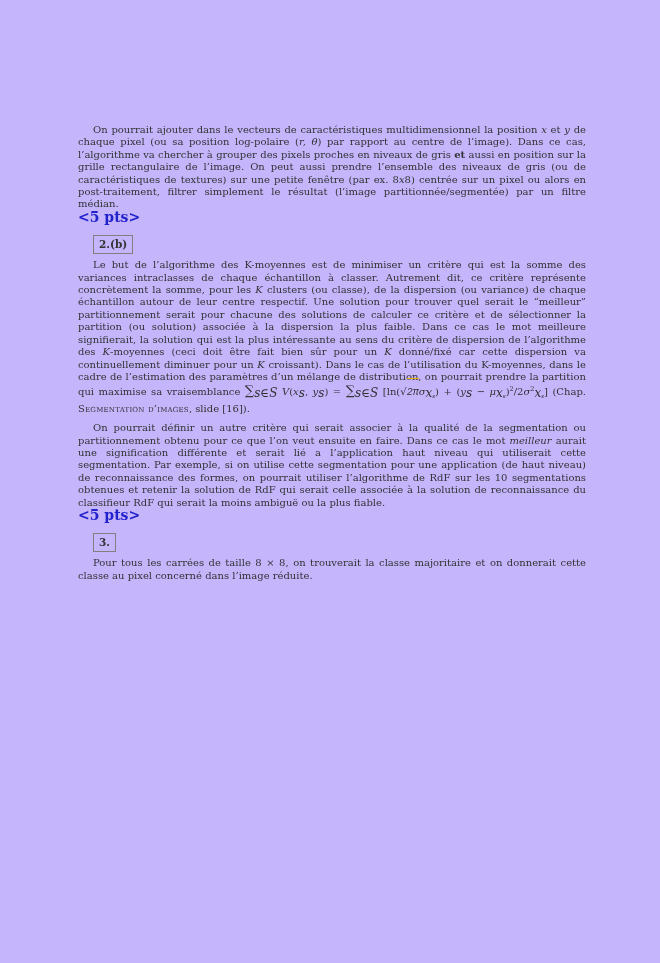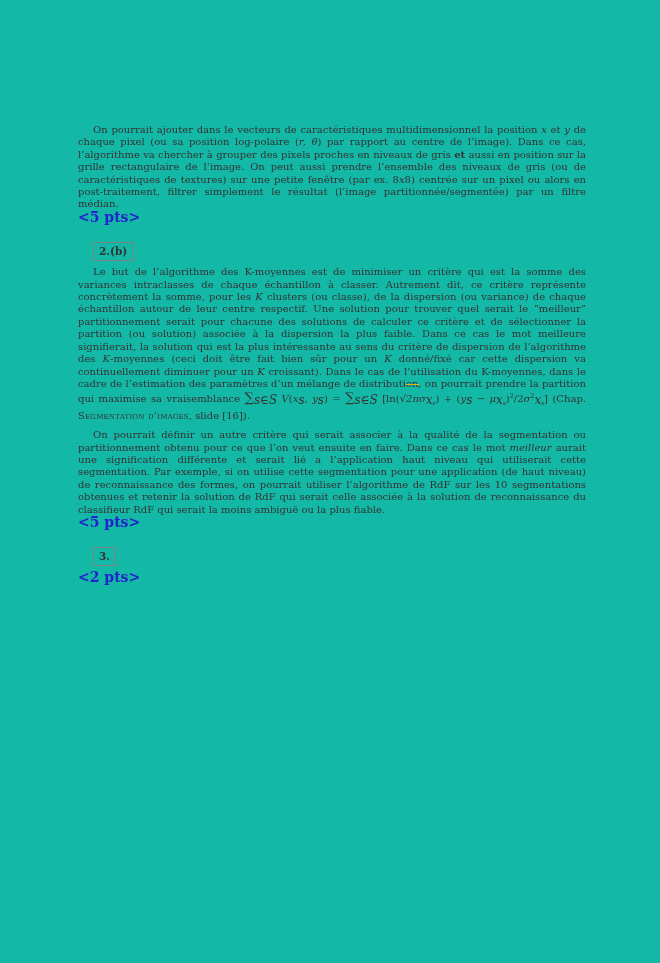--- a/index.html
+++ b/index.html
@@ -5,21 +5,21 @@
   html, body { margin: 0; padding: 0; }
   body {
     width: 660px; height: 963px;
     background: #ffffff;
     font-family: "DejaVu Serif", "Liberation Serif", serif;
     overflow: hidden;
   }
   .page {
     position: relative;
     width: 660px; height: 963px;
-    background: #14b8a6;
+    background: #c4b5fd;
   }
   .content {
     position: absolute;
     left: 78px; top: 124px;
     width: 508px;
     color: #333333;
     font-size: 10px;
     line-height: 12.4px;
     text-align: justify;
   }
@@ -30,39 +30,39 @@
   p.para + p.para { margin-top: 7px; }
   .pts {
     color: #2222cc;
     font-weight: bold;
     font-size: 14px;
     line-height: 12.4px;
     text-align: left;
   }
   .qbox {
     display: inline-block;
-    margin: 19px 0 5px 15px;
+    margin: 12px 0 5px 15px;
     padding: 2px 5px 3px;
     border: 1px solid #808080;
     font-weight: bold;
     font-size: 10.5px;
     color: #333333;
     line-height: 12px;
     text-align: right;
   }
   .qbox-row { line-height: 0; }
   
   .run-i { font-style: italic; }
   .run-b { font-weight: bold; }
   .run-sc { font-variant: small-caps; letter-spacing: 0.2px; }
   .run-sub { font-size: 12px; vertical-align: -2px; letter-spacing: 0; }
   .run-sup { font-size: 6.5px; vertical-align: 4px; }
   .run-subsub { font-size: 5.5px; vertical-align: -3px; }
   .run-sum { font-size: 13px; line-height: 0; }
-  .run-sqrt { border-top: 1px solid #eab308; padding-top: 8px; }
+  .run-sqrt { border-top: 1px solid #eab308; padding-top: 8px; font-family: Liberation Mono, monospace; }
 </style>
 </head>
 <body>
 
 <div class="page">
   <div class="content">
 
     <p class="para"><span>On pourrait ajouter dans le vecteurs de caractéristiques multidimensionnel la position </span><span class="run-i">x</span><span> et </span><span class="run-i">y</span><span> de chaque pixel (ou sa position log-polaire (</span><span class="run-i">r, θ</span><span>) par rapport au centre de l’image). Dans ce cas, l’algorithme va chercher à grouper des pixels proches en niveaux de gris </span><span class="run-b">et</span><span> aussi en position sur la grille rectangulaire de l’image. On peut aussi prendre l’ensemble des niveaux de gris (ou de caractéristiques de textures) sur une petite fenêtre (par ex. 8</span><span class="run-i">x</span><span>8) centrée sur un pixel ou alors en post-traitement, filtrer simplement le résultat (l’image partitionnée/segmentée) par un filtre médian.</span></p>
     <div class="pts">&lt;5 pts&gt;</div>
 
@@ -71,16 +71,16 @@
     </div>
 
     <p class="para"><span>Le but de l’algorithme des K-moyennes est de minimiser un critère qui est la somme des variances intraclasses de chaque échantillon à classer. Autrement dit, ce critère représente concrètement la somme, pour les </span><span class="run-i">K</span><span> clusters (ou classe), de la dispersion (ou variance) de chaque échantillon autour de leur centre respectif. Une solution pour trouver quel serait le “meilleur” partitionnement serait pour chacune des solutions de calculer ce critère et de sélectionner la partition (ou solution) associée à la dispersion la plus faible. Dans ce cas le mot meilleure signifierait, la solution qui est la plus intéressante au sens du critère de dispersion de l’algorithme des </span><span class="run-i">K</span><span>-moyennes (ceci doit être fait bien sûr pour un </span><span class="run-i">K</span><span> donné/fixé car cette dispersion va continuellement diminuer pour un </span><span class="run-i">K</span><span> croissant). Dans le cas de l’utilisation du K-moyennes, dans le cadre de l’estimation des paramètres d’un mélange de distribution, on pourrait prendre la partition qui maximise sa vraisemblance </span><span class="run-sum">∑</span><span class="run-sub run-i">s∈S</span><span> </span><span class="run-i">V</span><span>(</span><span class="run-i">x</span><span class="run-sub run-i">s</span><span>, </span><span class="run-i">y</span><span class="run-sub run-i">s</span><span>) = </span><span class="run-sum">∑</span><span class="run-sub run-i">s∈S</span><span> [</span><span>ln(</span><span>√</span><span class="run-sqrt run-i">2π</span><span class="run-i">σ</span><span class="run-sub run-i">x</span><span class="run-subsub run-i">s</span><span>) + (</span><span class="run-i">y</span><span class="run-sub run-i">s</span><span> − </span><span class="run-i">μ</span><span class="run-sub run-i">x</span><span class="run-subsub run-i">s</span><span>)</span><span class="run-sup">2</span><span>/2</span><span class="run-i">σ</span><span class="run-sup">2</span><span class="run-sub run-i">x</span><span class="run-subsub run-i">s</span><span>] (Chap. </span><span class="run-sc">Segmentation d’images</span><span>, slide [16]).</span></p>
     <p class="para"><span>On pourrait définir un autre critère qui serait associer à la qualité de la segmentation ou partitionnement obtenu pour ce que l’on veut ensuite en faire. Dans ce cas le mot </span><span class="run-i">meilleur</span><span> aurait une signification différente et serait lié a l’application haut niveau qui utiliserait cette segmentation. Par exemple, si on utilise cette segmentation pour une application (de haut niveau) de reconnaissance des formes, on pourrait utiliser l’algorithme de RdF sur les 10 segmentations obtenues et retenir la solution de RdF qui serait celle associée à la solution de reconnaissance du classifieur RdF qui serait la moins ambiguë ou la plus fiable.</span></p>
     <div class="pts">&lt;5 pts&gt;</div>
 
     <div class="qbox-row">
       <span class="qbox">3.</span>
     </div>
 
-    <div class="pts">&lt;2 pts&gt;</div>
+    <p class="para"><span>Pour tous les carrées de taille 8 × 8, on trouverait la classe majoritaire et on donnerait cette classe au pixel concerné dans l’image réduite.</span></p>
 
   </div>
 </div>
 
 </body></html>

